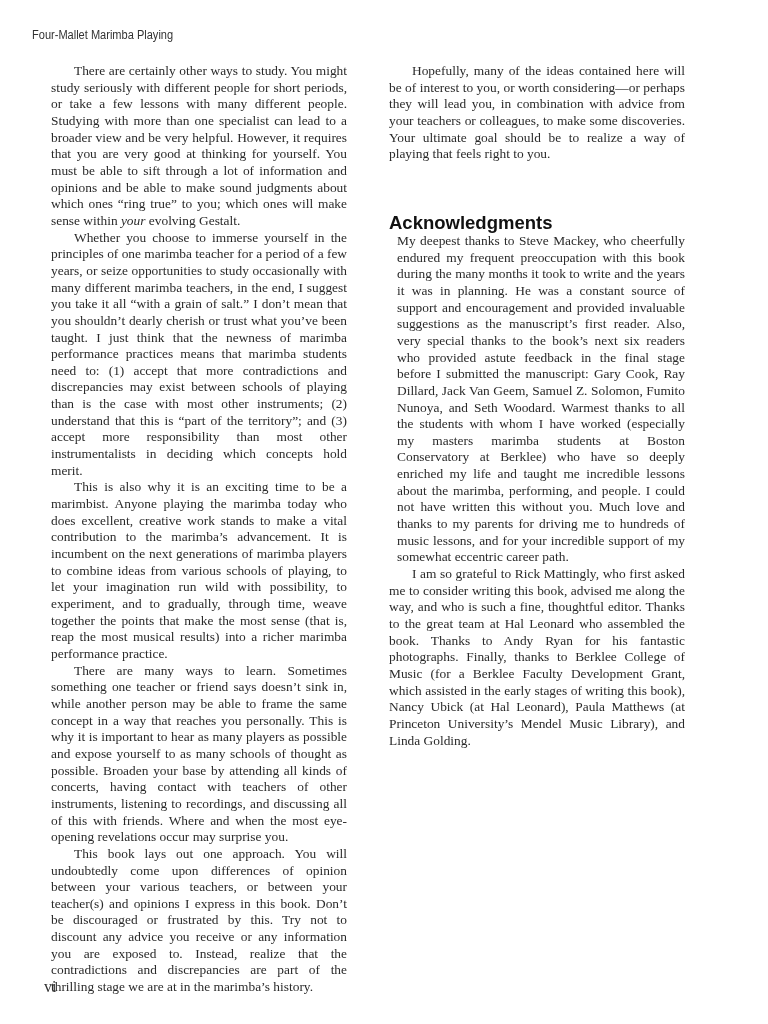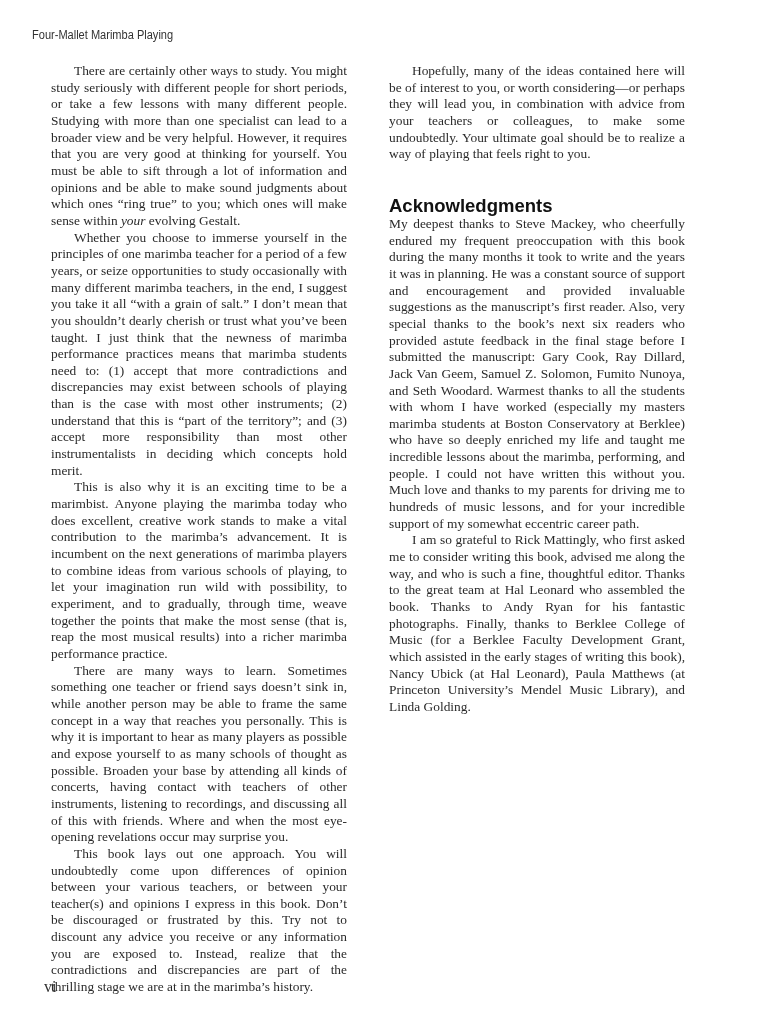--- a/index.html
+++ b/index.html
@@ -10,43 +10,43 @@
     transform: scaleX(0.92); transform-origin: left top; letter-spacing: 0;
   }
   .col {
     position: absolute; top: 63px; width: 296px;
     font-family: "Liberation Serif", serif; font-size: 13.4px; line-height: 16.65px;
     text-align: justify; hyphens: none;
   }
   .col.left { left: 51px; }
   .col.right { left: 389px; }
   .col p { margin: 0; text-indent: 23px; }
-  .col p.noindent { text-indent: 0; }
+  .col p.noindent { text-indent: 0; margin-left: 8px; }
   .heading {
     font-family: "Liberation Sans", sans-serif; font-weight: bold; font-size: 18.5px;
-    line-height: 20px; margin: 33px 0 0 0; color: #111;
+    line-height: 20px; margin: 50px 0 0 0; color: #111;
   }
   .page-number {
     position: absolute; left: 44px; top: 978px;
     font-family: Liberation Serif, serif; font-size: 16px; color: #333;
   }
 </style>
 </head>
 <body>
 
 <div class="running-head">Four-Mallet Marimba Playing</div>
 
 <div class="col left">
   <p><span>There are certainly other ways to study. You might study seriously with different people for short periods, or take a few lessons with many different people. Studying with more than one specialist can lead to a broader view and be very helpful. However, it requires that you are very good at thinking for yourself. You must be able to sift through a lot of information and opinions and be able to make sound judgments about which ones “ring true” to you; which ones will make sense within </span><em>your</em><span> evolving Gestalt.</span></p>
   <p>Whether you choose to immerse yourself in the principles of one marimba teacher for a period of a few years, or seize opportunities to study occasionally with many different marimba teachers, in the end, I suggest you take it all “with a grain of salt.” I don’t mean that you shouldn’t dearly cherish or trust what you’ve been taught. I just think that the newness of marimba performance practices means that marimba students need to: (1) accept that more contradictions and discrepancies may exist between schools of playing than is the case with most other instruments; (2) understand that this is “part of the territory”; and (3) accept more responsibility than most other instrumentalists in deciding which concepts hold merit.</p>
   <p>This is also why it is an exciting time to be a marimbist. Anyone playing the marimba today who does excellent, creative work stands to make a vital contribution to the marimba’s advancement. It is incumbent on the next generations of marimba players to combine ideas from various schools of playing, to let your imagination run wild with possibility, to experiment, and to gradually, through time, weave together the points that make the most sense (that is, reap the most musical results) into a richer marimba performance practice.</p>
   <p>There are many ways to learn. Sometimes something one teacher or friend says doesn’t sink in, while another person may be able to frame the same concept in a way that reaches you personally. This is why it is important to hear as many players as possible and expose yourself to as many schools of thought as possible. Broaden your base by attending all kinds of concerts, having contact with teachers of other instruments, listening to recordings, and discussing all of this with friends. Where and when the most eye-opening revelations occur may surprise you.</p>
   <p>This book lays out one approach. You will undoubtedly come upon differences of opinion between your various teachers, or between your teacher(s) and opinions I express in this book. Don’t be discouraged or frustrated by this. Try not to discount any advice you receive or any information you are exposed to. Instead, realize that the contradictions and discrepancies are part of the thrilling stage we are at in the marimba’s history.</p>
 </div>
 
 <div class="col right">
-  <p>Hopefully, many of the ideas contained here will be of interest to you, or worth considering—or perhaps they will lead you, in combination with advice from your teachers or colleagues, to make some undoubtedly. Your ultimate goal should be to realize a way of playing that feels right to you.</p>
+  <p>Hopefully, many of the ideas contained here will be of interest to you, or worth considering—or perhaps they will lead you, in combination with advice from your teachers or colleagues, to make some discoveries. Your ultimate goal should be to realize a way of playing that feels right to you.</p>
   <h2 class="heading">Acknowledgments</h2>
   <p class="noindent">My deepest thanks to Steve Mackey, who cheerfully endured my frequent preoccupation with this book during the many months it took to write and the years it was in planning. He was a constant source of support and encouragement and provided invaluable suggestions as the manuscript’s first reader. Also, very special thanks to the book’s next six readers who provided astute feedback in the final stage before I submitted the manuscript: Gary Cook, Ray Dillard, Jack Van Geem, Samuel Z. Solomon, Fumito Nunoya, and Seth Woodard. Warmest thanks to all the students with whom I have worked (especially my masters marimba students at Boston Conservatory at Berklee) who have so deeply enriched my life and taught me incredible lessons about the marimba, performing, and people. I could not have written this without you. Much love and thanks to my parents for driving me to hundreds of music lessons, and for your incredible support of my somewhat eccentric career path.</p>
   <p>I am so grateful to Rick Mattingly, who first asked me to consider writing this book, advised me along the way, and who is such a fine, thoughtful editor. Thanks to the great team at Hal Leonard who assembled the book. Thanks to Andy Ryan for his fantastic photographs. Finally, thanks to Berklee College of Music (for a Berklee Faculty Development Grant, which assisted in the early stages of writing this book), Nancy Ubick (at Hal Leonard), Paula Matthews (at Princeton University’s Mendel Music Library), and Linda Golding.</p>
 </div>
 
 <div class="page-number">vi</div>
 
 </body></html>

